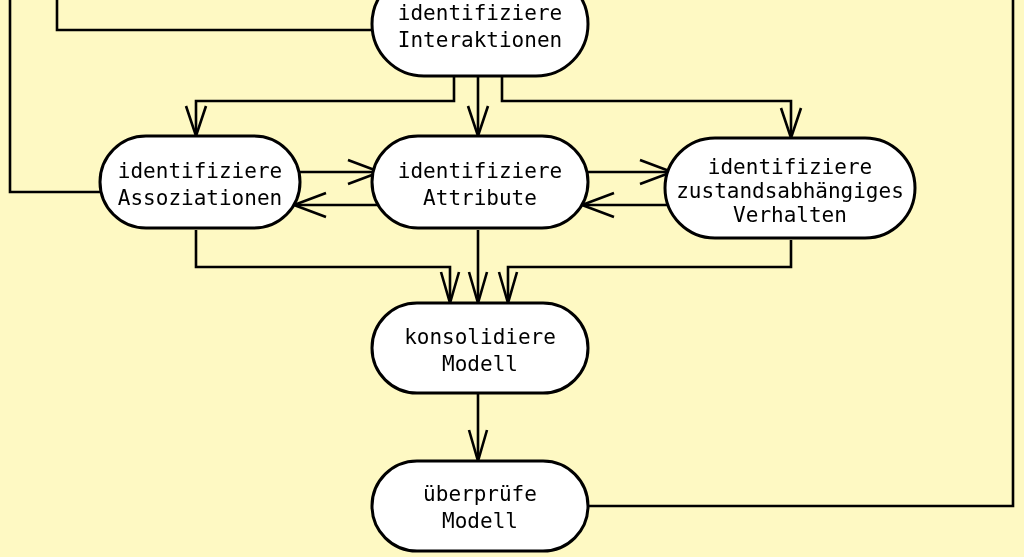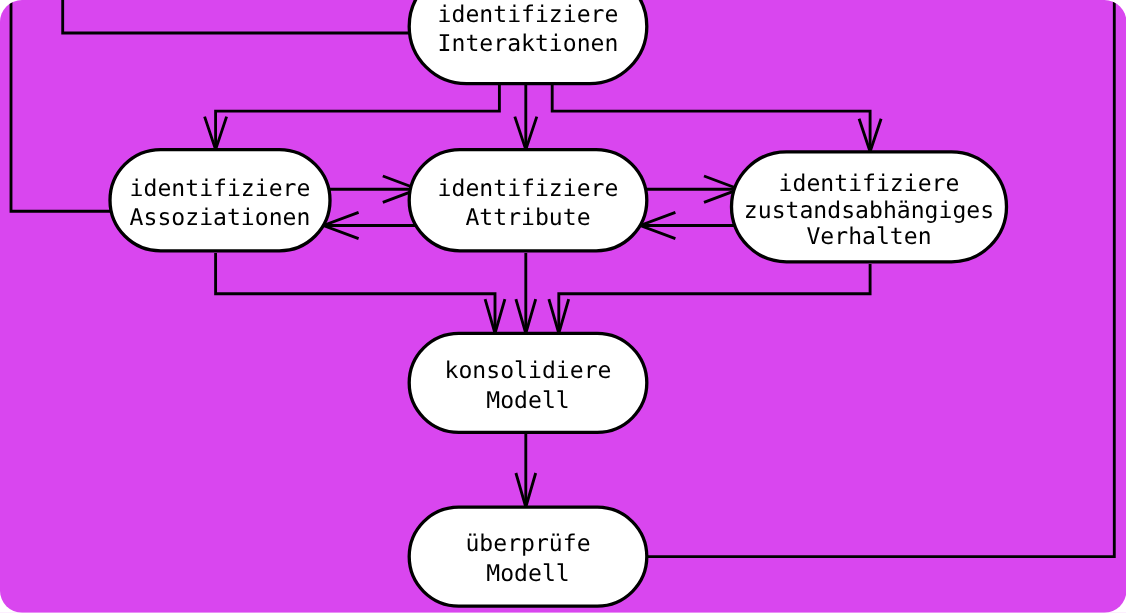--- a/index.html
+++ b/index.html
@@ -8,23 +8,22 @@
     padding: 0;
     background: #ffffff;
   }
   body {
     font-family: "DejaVu Sans Mono", "Liberation Mono", monospace;
   }
   #canvas-wrap {
     position: relative;
     width: 1024px;
     height: 557px;
-    background: #d946ef;
+    background: #fef9c3;
     overflow: hidden;
-    border-radius: 20px;
   }
   svg#diagram {
     display: block;
     width: 1024px;
     height: 557px;
   }
   .node-shape {
     fill: #ffffff;
     stroke: #000000;
     stroke-width: 3;

